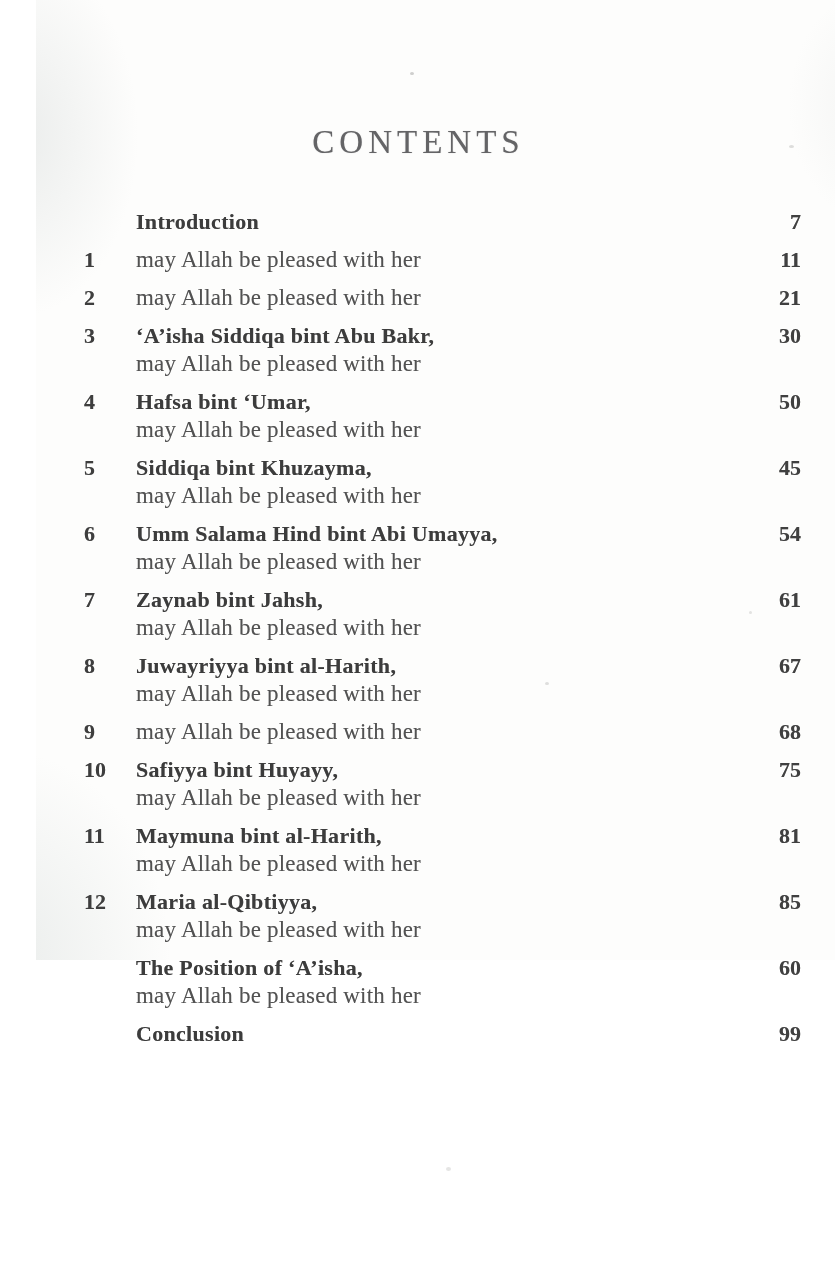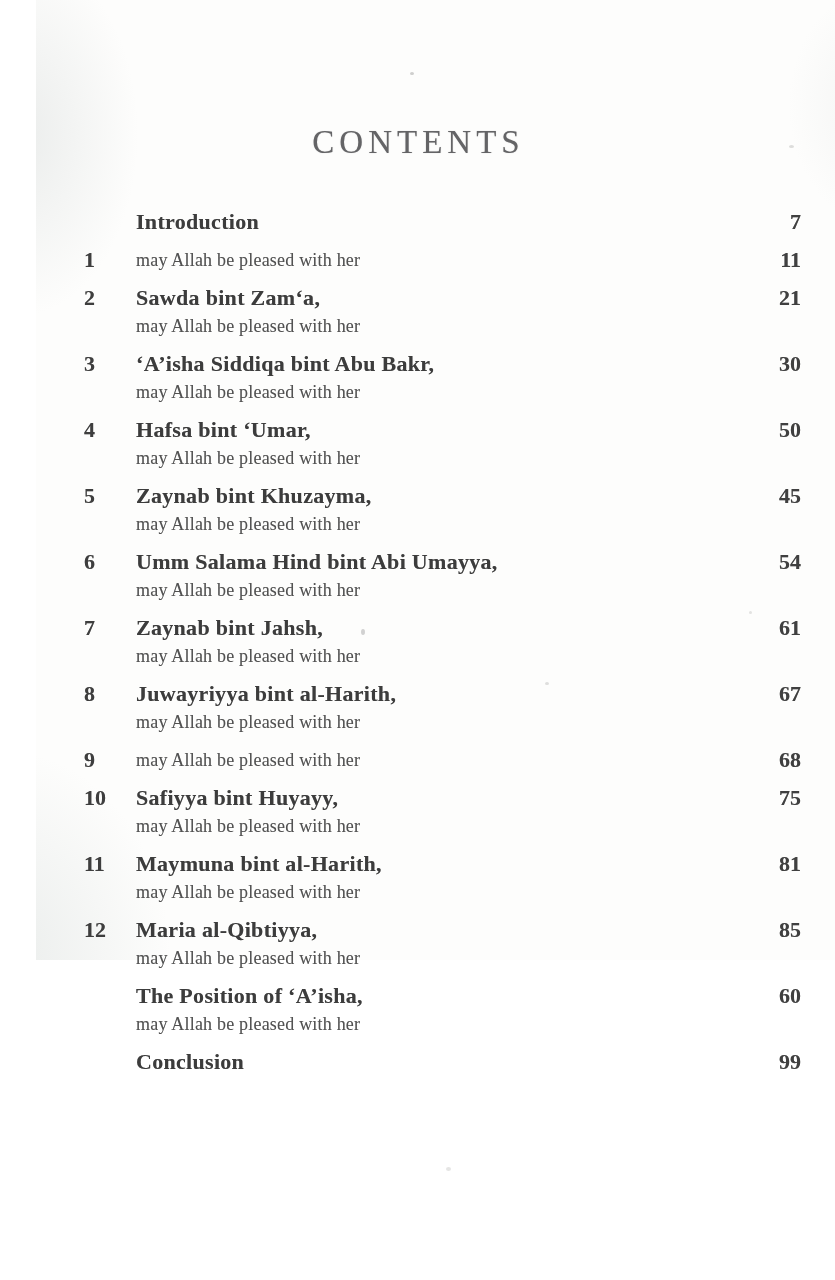--- a/index.html
+++ b/index.html
@@ -58,21 +58,21 @@
   .entry-title {
     font-weight: 700;
     font-size: 22px;
     line-height: 28px;
     letter-spacing: 0.3px;
     color: #3c3c3c;
     text-shadow: 0 0 0.5px rgba(60,60,60,0.4);
   }
   .entry-subtitle {
     font-weight: 400;
-    font-size: 18px;
+    font-size: 23px;
     line-height: 28px;
     letter-spacing: 0.2px;
     color: #525252;
     text-shadow: 0 0 0.5px rgba(82,82,82,0.3);
   }
   .pagenum {
     font-weight: 700;
     font-size: 22px;
     line-height: 28px;
     color: #404040;
@@ -112,21 +112,20 @@
     <div class="num">1</div>
     <div class="titles">
       <div class="entry-subtitle">may Allah be pleased with her</div>
     </div>
     <div class="pagenum">11</div>
   </div>
 
   <div class="row">
     <div class="num">2</div>
     <div class="titles">
-      <div class="entry-title">Sawda bint Zam‘a,</div>
       <div class="entry-subtitle">may Allah be pleased with her</div>
     </div>
     <div class="pagenum">21</div>
   </div>
 
   <div class="row">
     <div class="num">3</div>
     <div class="titles">
       <div class="entry-title">‘A’isha Siddiqa bint Abu Bakr,</div>
       <div class="entry-subtitle">may Allah be pleased with her</div>
@@ -139,21 +138,21 @@
     <div class="titles">
       <div class="entry-title">Hafsa bint ‘Umar,</div>
       <div class="entry-subtitle">may Allah be pleased with her</div>
     </div>
     <div class="pagenum">50</div>
   </div>
 
   <div class="row">
     <div class="num">5</div>
     <div class="titles">
-      <div class="entry-title">Zaynab bint Khuzayma,</div>
+      <div class="entry-title">Siddiqa bint Khuzayma,</div>
       <div class="entry-subtitle">may Allah be pleased with her</div>
     </div>
     <div class="pagenum">45</div>
   </div>
 
   <div class="row">
     <div class="num">6</div>
     <div class="titles">
       <div class="entry-title">Umm Salama Hind bint Abi Umayya,</div>
       <div class="entry-subtitle">may Allah be pleased with her</div>

